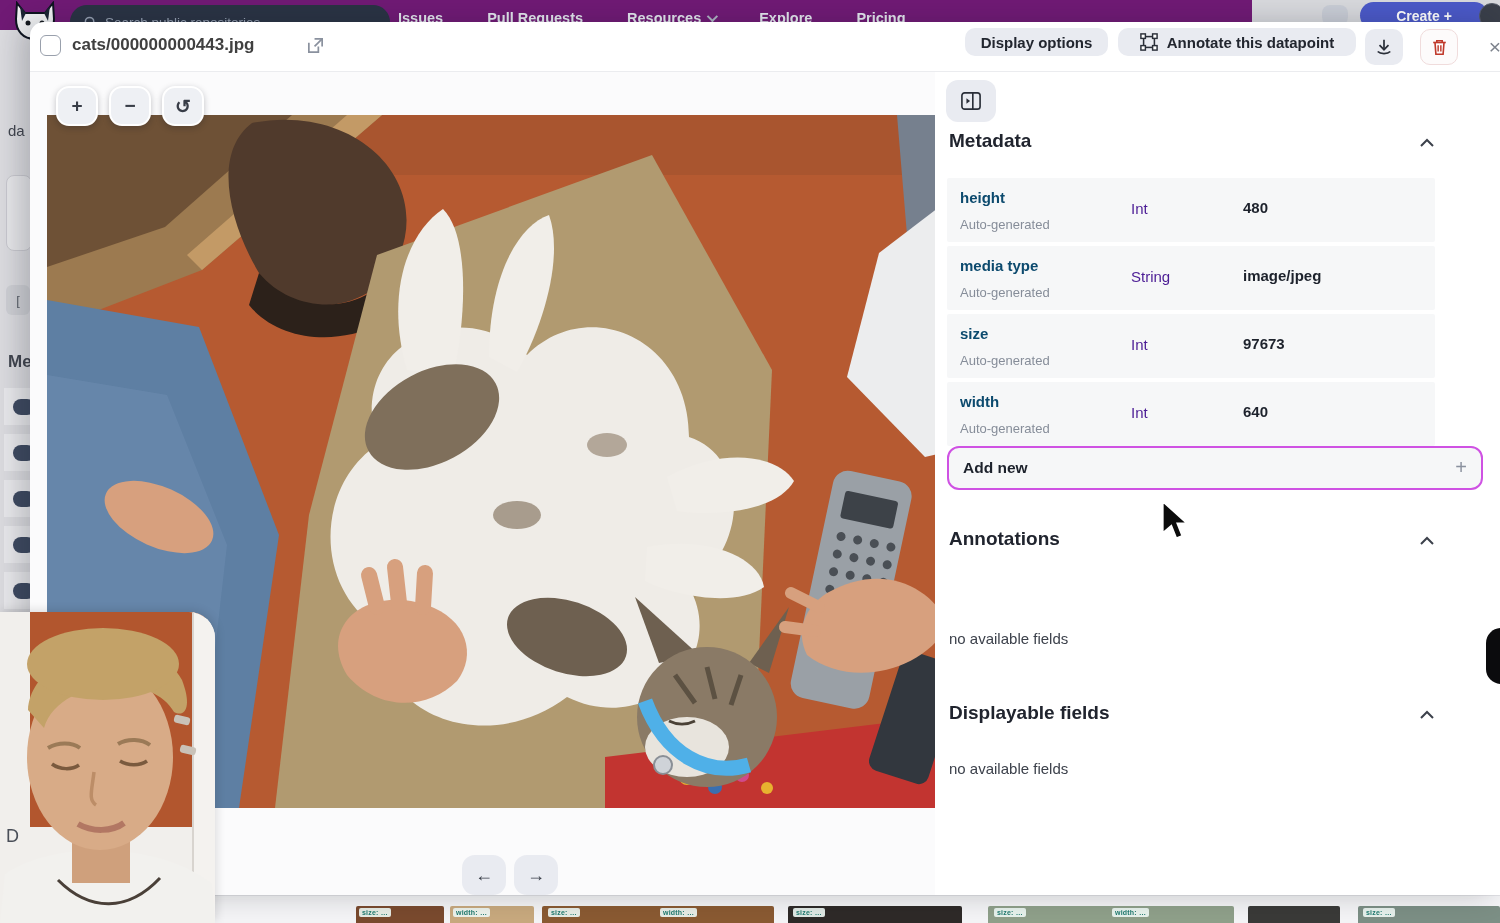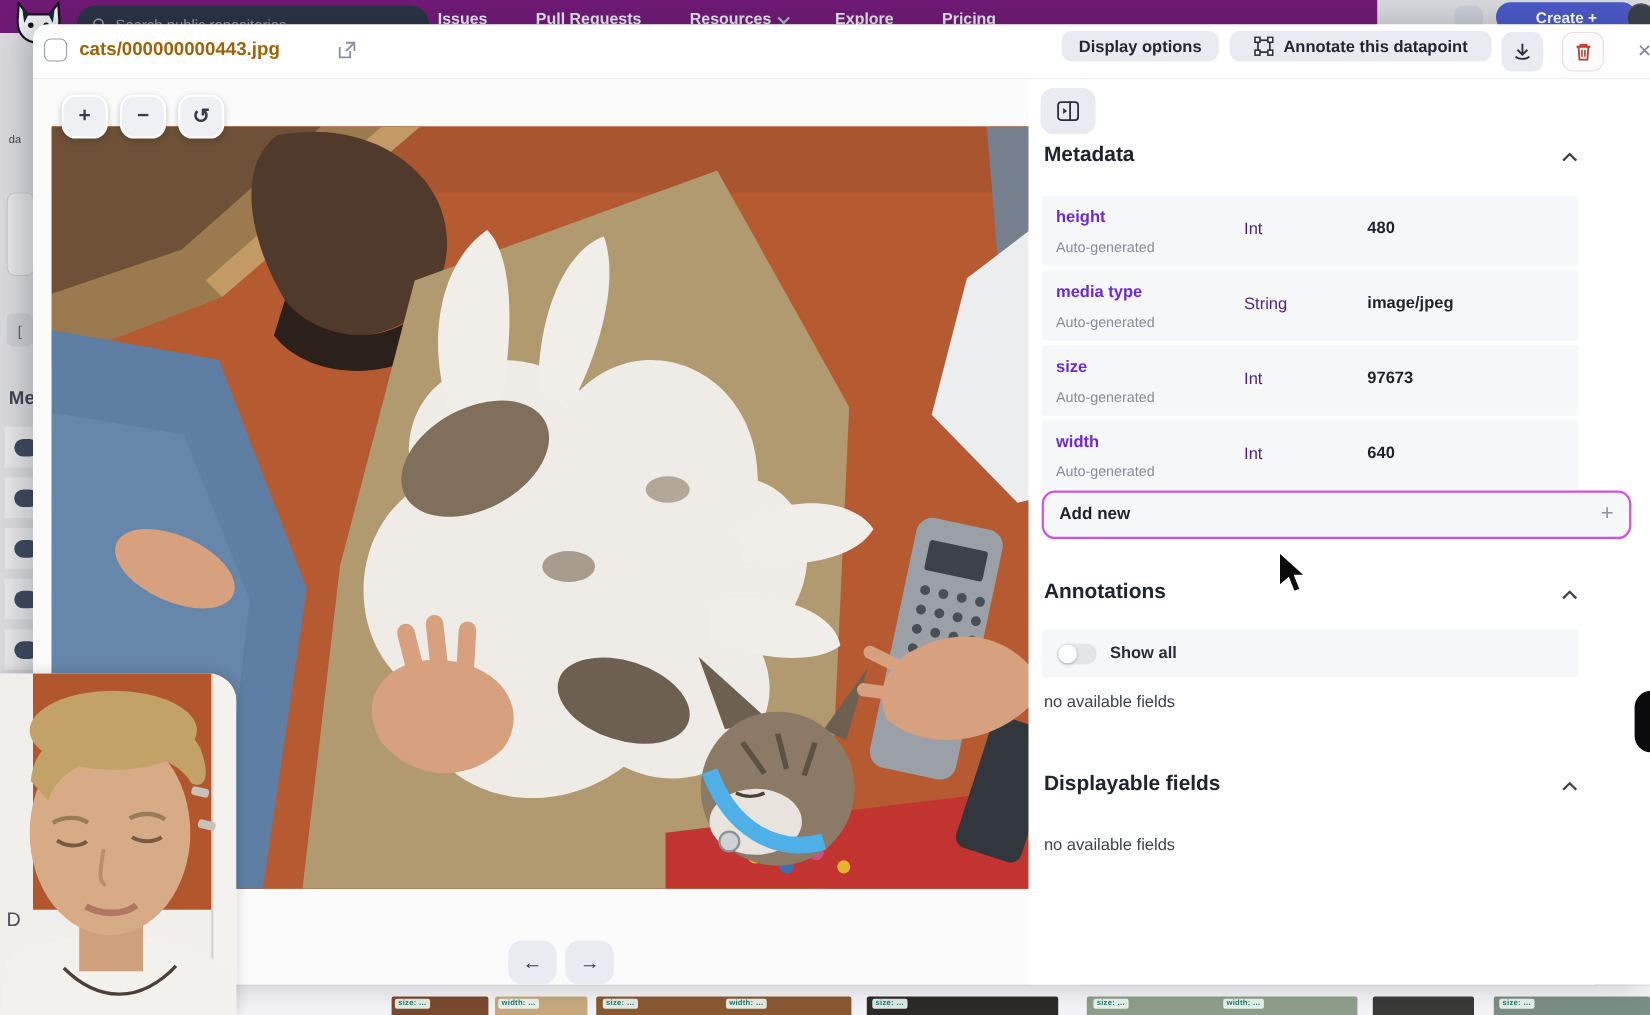--- a/index.html
+++ b/index.html
@@ -26,40 +26,40 @@
   .sliver-row { position:absolute; left:4px; width:28px; height:38px; background:#e9e9ec; border-bottom:1px solid #dcdce0; }
   .sliver-pill { position:absolute; left:9px; top:11px; width:22px; height:16px; border-radius:8px; background:#3e4a61; }
   .bottom-strip { position:absolute; left:0; top:895px; width:1500px; height:28px; background:#f4f4f6; z-index:4; border-top:1px solid #e2e2e6; }
   .thumb { position:absolute; top:10px; height:18px; border-radius:2px 2px 0 0; overflow:hidden; }
   .chip { position:absolute; top:2px; height:9px; display:flex; align-items:center; padding:0 3px; background:rgba(239,248,244,0.92); border-radius:2px; font-size:7px; font-weight:700; color:#1f7a6f; letter-spacing:.2px; white-space:nowrap; }
 
   
   .modal { position:absolute; left:30px; top:22px; width:1470px; height:873px; background:#ffffff; border-radius:14px 0 0 0; z-index:10; box-shadow:-10px 0 28px rgba(20,24,34,.22); }
   .modal-header { position:absolute; top:0; left:0; right:0; height:50px; border-bottom:1px solid #ebecef; }
   .hdr-checkbox { position:absolute; left:10px; top:13px; width:21px; height:21px; border:1.6px solid #99a0ac; border-radius:6px; background:#fff; }
-  .hdr-title { position:absolute; left:42px; top:13px; font-size:17px; font-weight:700; color:#a16207; }
+  .hdr-title { position:absolute; left:42px; top:13px; font-size:17px; font-weight:700; color:#404040; }
   .hdr-extlink { position:absolute; left:276px; top:14px; }
   .pill-btn { position:absolute; top:6px; height:28px; background:#e9ebf1; border-radius:10px; display:flex; align-items:center; justify-content:center; gap:9px; font-size:15px; font-weight:700; color:#22262f; }
   .icon-btn { position:absolute; top:7px; width:38px; height:36px; border-radius:10px; background:#e9ebf1; display:flex; align-items:center; justify-content:center; }
   .trash-btn { background:#fdfbfb; border:1px solid #f0dcdc; }
   .close-x { position:absolute; left:1450px; top:10px; width:30px; height:30px; display:flex; align-items:center; justify-content:center; color:#7d828c; font-size:21px; }
 
   
   .viewer { position:absolute; top:50px; left:0; width:955px; height:823px; background:#fbfbfc; border-right:1px solid #ebecef; }
   .photo { position:absolute; left:17px; top:43px; width:921px; height:693px; background:#b65a31; }
   .tool-btn { position:absolute; width:42px; height:40px; border-radius:13px; background:#eef0f4; border:2px solid #ffffff; box-shadow:0 2px 6px rgba(20,24,34,.25); color:#383d47; font-size:19px; font-weight:600; display:flex; align-items:center; justify-content:center; z-index:3; }
   .arrow-btn { position:absolute; top:783px; width:44px; height:40px; border-radius:13px; background:#e9ebf1; color:#383d47; font-size:18px; display:flex; align-items:center; justify-content:center; }
 
   
   .side { position:absolute; top:50px; left:905px; width:515px; height:823px; background:#fff; }
   .panel-toggle { position:absolute; left:11px; top:8px; width:50px; height:42px; border-radius:12px; background:#e9ebf1; display:flex; align-items:center; justify-content:center; }
   .section-title { position:absolute; left:14px; font-size:19px; font-weight:700; color:#20242e; }
   .chev { position:absolute; right:16px; }
   .meta-row { position:absolute; left:12px; width:488px; height:64px; background:#f6f7f8; border-radius:2px; }
-  .mr-name { position:absolute; left:13px; top:11px; font-size:15px; font-weight:700; color:#6d28d9; }
+  .mr-name { position:absolute; left:13px; top:11px; font-size:15px; font-weight:700; color:#0c4a6e; }
   .mr-note { position:absolute; left:13px; bottom:10px; font-size:13px; color:#868d99; }
   .mr-type { position:absolute; left:184px; top:22px; font-size:15px; color:#4c1d95; }
   .mr-value { position:absolute; left:296px; top:21px; font-size:15px; font-weight:700; color:#1d222c; }
   .add-new { position:absolute; left:12px; top:374px; width:536px; height:44px; background:#f6f7f8; border:2.5px solid #cf52e3; border-radius:12px; }
   .add-new-label { position:absolute; left:14px; top:11px; font-size:15.5px; font-weight:700; color:#1d222c; }
   .add-new-plus { position:absolute; right:14px; top:8px; font-size:20px; color:#8a919e; }
   .showall-row { position:absolute; left:12px; top:500px; width:488px; height:44px; background:#f6f7f8; border-radius:2px; }
   .toggle { position:absolute; left:14px; top:13px; width:36px; height:19px; border-radius:10px; background:#e3e5e9; }
   .toggle-knob { position:absolute; left:1px; top:1px; width:17px; height:17px; border-radius:50%; background:#fff; box-shadow:0 1px 3px rgba(0,0,0,.25); }
   .showall-label { position:absolute; left:62px; top:13px; font-size:15px; font-weight:600; color:#272c36; }
@@ -70,21 +70,21 @@
   .cursor { position:absolute; left:1160px; top:500px; z-index:60; }
   .webcam { position:absolute; left:0; top:612px; width:215px; height:311px; z-index:40; border-radius:0 26px 0 0; overflow:hidden; box-shadow:2px -2px 10px rgba(0,0,0,.12); }
   .bg-letter-d { position:absolute; left:6px; top:826px; z-index:41; font-size:18px; color:#4a4f58; }
 </style>
 </head>
 <body>
 
 <div class="stage">
 
   <div class="page-sliver">
-    <div class="sliver-text" style="left:8px;top:92px;font-size:10px;text-align:center;">da</div>
+    <div class="sliver-text" style="left:8px;top:92px;font-size:15px;text-align:center;">da</div>
     <div class="sliver-box"></div>
     <div class="sliver-btn">[</div>
     <div class="sliver-text" style="left:8px;top:322px;font-size:17px;font-weight:700;">Me</div>
     <div class="sliver-row" style="top:358px;">
         <div class="sliver-pill"></div>
       </div>
     <div class="sliver-row" style="top:404px;">
         <div class="sliver-pill"></div>
       </div>
     <div class="sliver-row" style="top:450px;">
@@ -351,26 +351,20 @@
       <div class="add-new">
         <div class="add-new-label">Add new</div>
         <div class="add-new-plus">+</div>
       </div>
 
       <div class="section-title" style="top:456px;">Annotations</div>
       <svg class="chev" style="top:464px;" width="14" height="9" viewBox="0 0 14 9">
           <path d="M1 8 L7 2 L13 8" fill="none" stroke="#3c414b" stroke-width="2"></path>
         </svg>
 
-      <div class="showall-row">
-        <div class="toggle">
-            <div class="toggle-knob"></div>
-          </div>
-        <div class="showall-label">Show all</div>
-      </div>
       <div class="empty-text" style="top:558px;">no available fields</div>
 
       <div class="section-title" style="top:630px;">Displayable fields</div>
       <svg class="chev" style="top:638px;" width="14" height="9" viewBox="0 0 14 9">
           <path d="M1 8 L7 2 L13 8" fill="none" stroke="#3c414b" stroke-width="2"></path>
         </svg>
       <div class="empty-text" style="top:688px;">no available fields</div>
     </div>
   </div>
 

